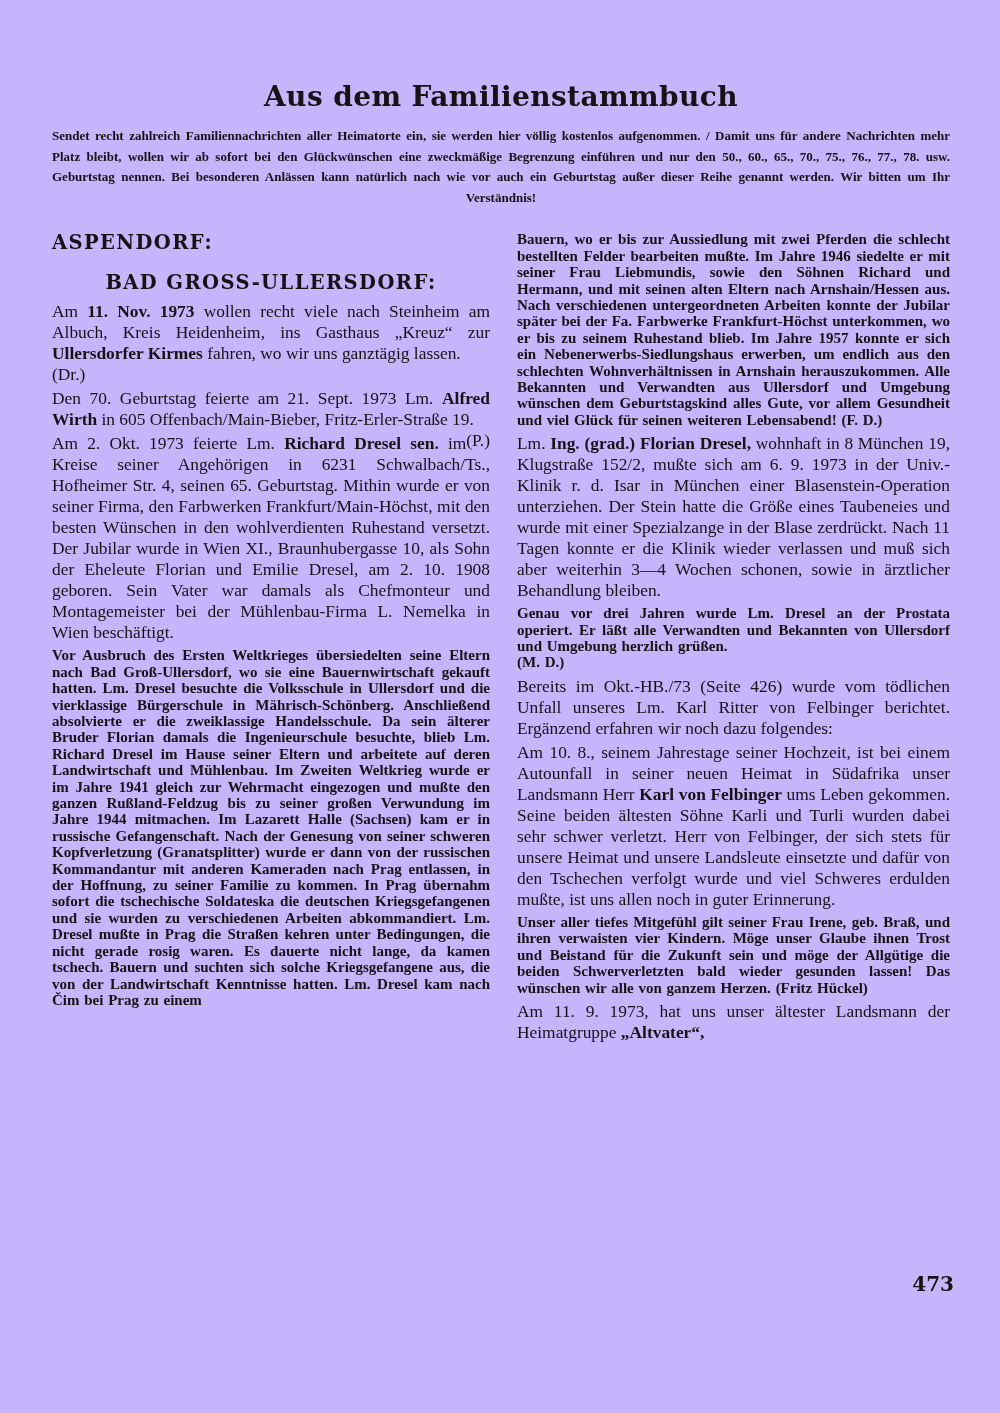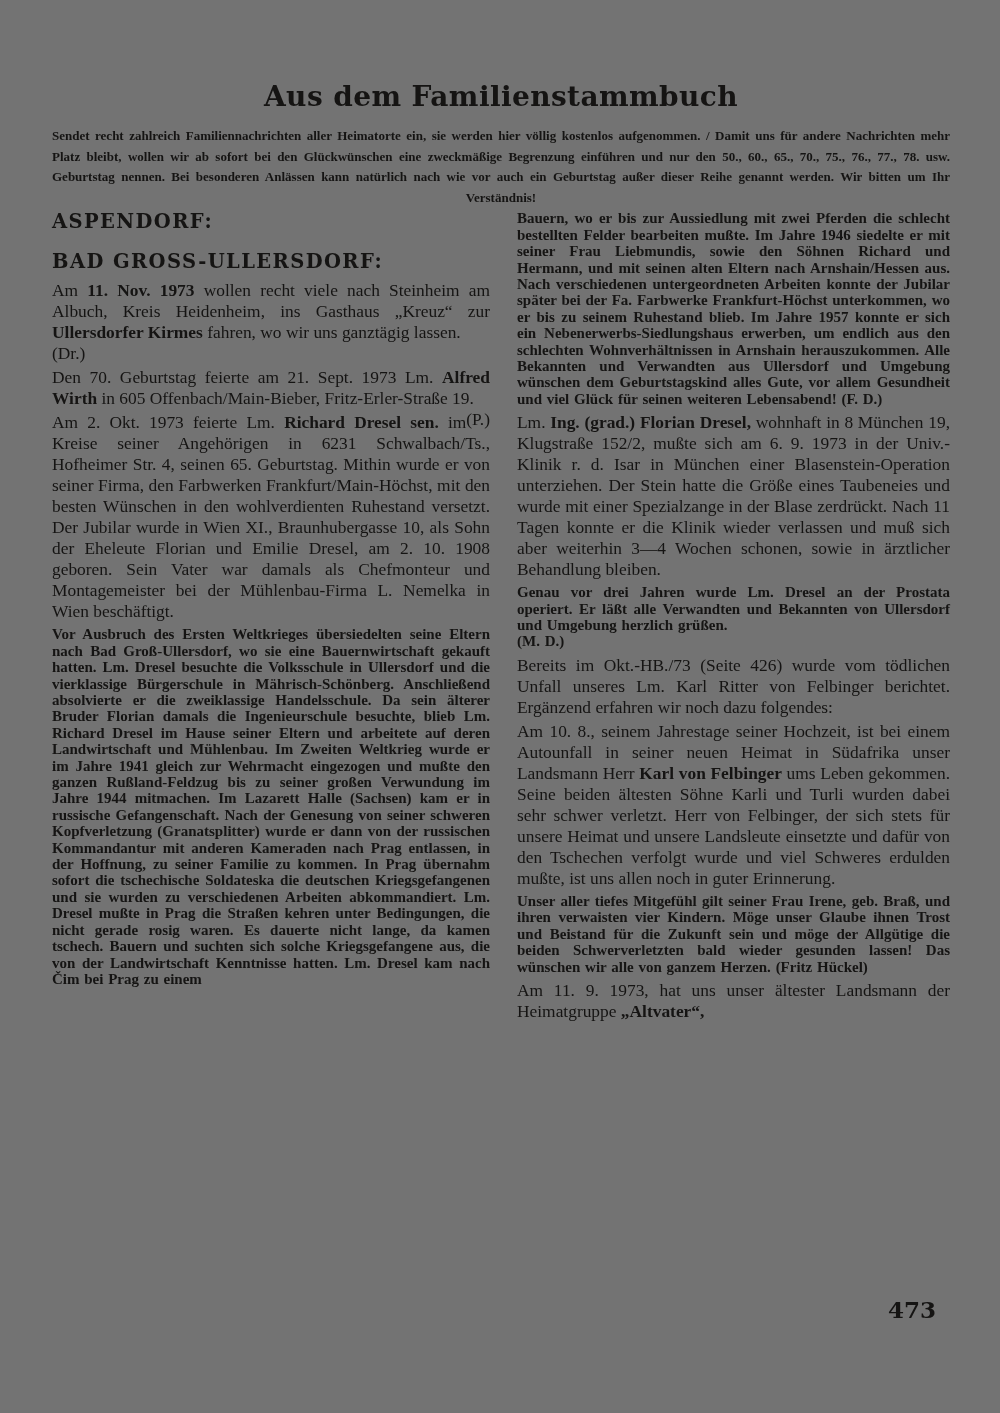--- a/index.html
+++ b/index.html
@@ -6,50 +6,50 @@
   html,body { width:1000px; height:1413px; }
   body {
     background:#ffffff;
     color:#151413;
     font-family:"Liberation Serif", serif;
   }
   .page {
     position:relative;
     width:1000px; height:1413px;
     padding:80px 50px 0 52px;
-    background:#737373;
+    background:#c4b5fd;
     overflow:hidden;
   }
   .title {
     text-align:center;
     font-size:28px;
     font-weight:bold;
     letter-spacing:.4px;
     font-family:"DejaVu Serif", serif;
   }
   .intro {
     margin-top:13px;
     font-weight:bold;
     font-size:13px;
     line-height:20.6px;
     text-align:justify;
     text-align-last:center;
     word-spacing:1.5px;
   }
-  .cols { display:flex; gap:27px; margin-top:2px; }
+  .cols { display:flex; gap:27px; margin-top:23px; }
   .col-left  { width:438px; }
   .col-right { width:433px; }
   .sec-heading {
     font-size:19.5px;
     font-weight:bold;
     letter-spacing:1.4px;
     margin:0 0 7px 0;
     font-family:"DejaVu Serif", serif;
   }
-  .sec-heading.spaced { margin-top:17px; }
+  .sec-heading.spaced { margin-top:17px;text-align:center; }
   .para {
     font-size:17.4px;
     line-height:21px;
     text-align:justify;
     hyphens:auto;
     -webkit-hyphens:auto;
   }
   .para + .para { margin-top:3px;font-family:Liberation Serif, serif; }
   .para.small {
     font-size:15px;
@@ -58,25 +58,24 @@
     margin-top:4px;
     word-spacing:1px;
   }
   .para.small + .para { margin-top:5px; }
   .rb { font-weight:bold; }
   .sig-line { display:block; }
   .sig-float { float:right; }
   .page-number {
     position:absolute;
     top:1272px;
-    right:64px;
-    font-size:23px;
+    right:46px;
+    font-size:20px;
     font-weight:bold;
     font-family:"DejaVu Serif", serif;
-    margin-top:24px;
   }
 </style>
 </head>
 <body>
 
 <div class="page">
 
   <h1 class="title">Aus dem Familienstammbuch</h1>
 
   <p class="intro">Sendet recht zahlreich Familiennachrichten aller Heimatorte ein, sie werden hier völlig kostenlos aufgenommen. / Damit uns für andere Nachrichten mehr Platz bleibt, wollen wir ab sofort bei den Glückwünschen eine zweckmäßige Begrenzung einführen und nur den 50., 60., 65., 70., 75., 76., 77., 78. usw. Geburtstag nennen. Bei besonderen Anlässen kann natürlich nach wie vor auch ein Geburtstag außer dieser Reihe genannt werden. Wir bitten um Ihr Verständnis!</p>

